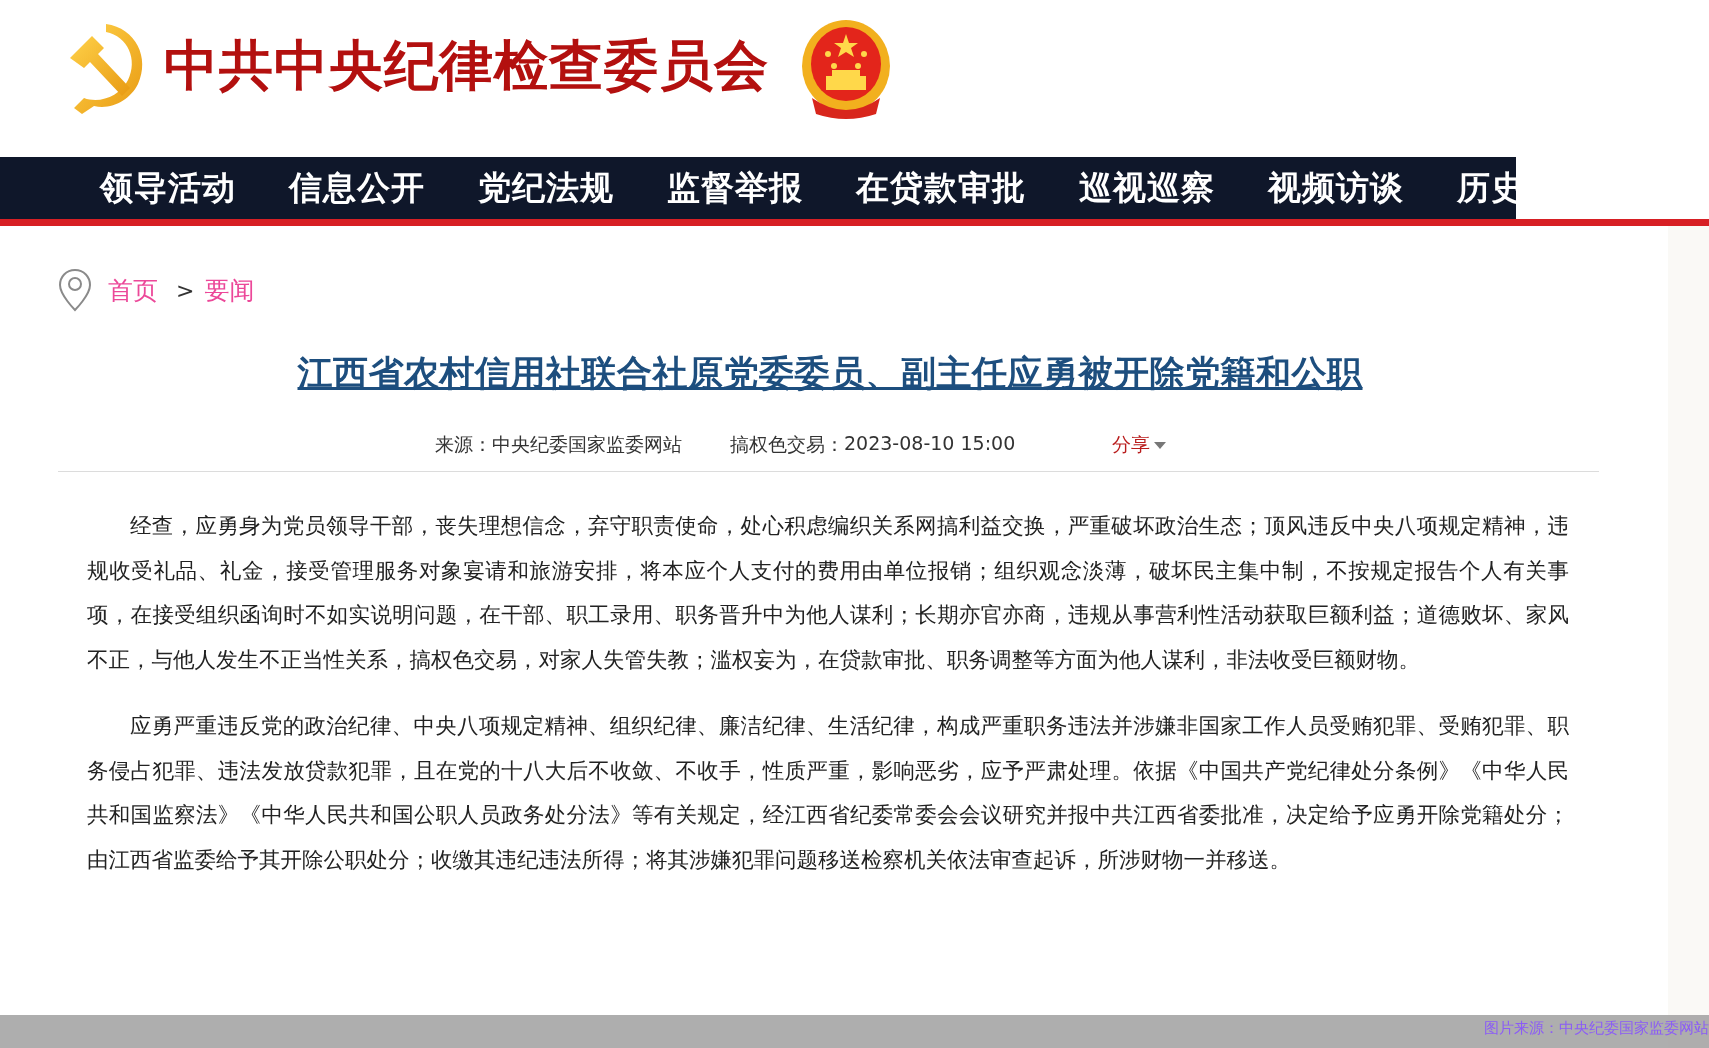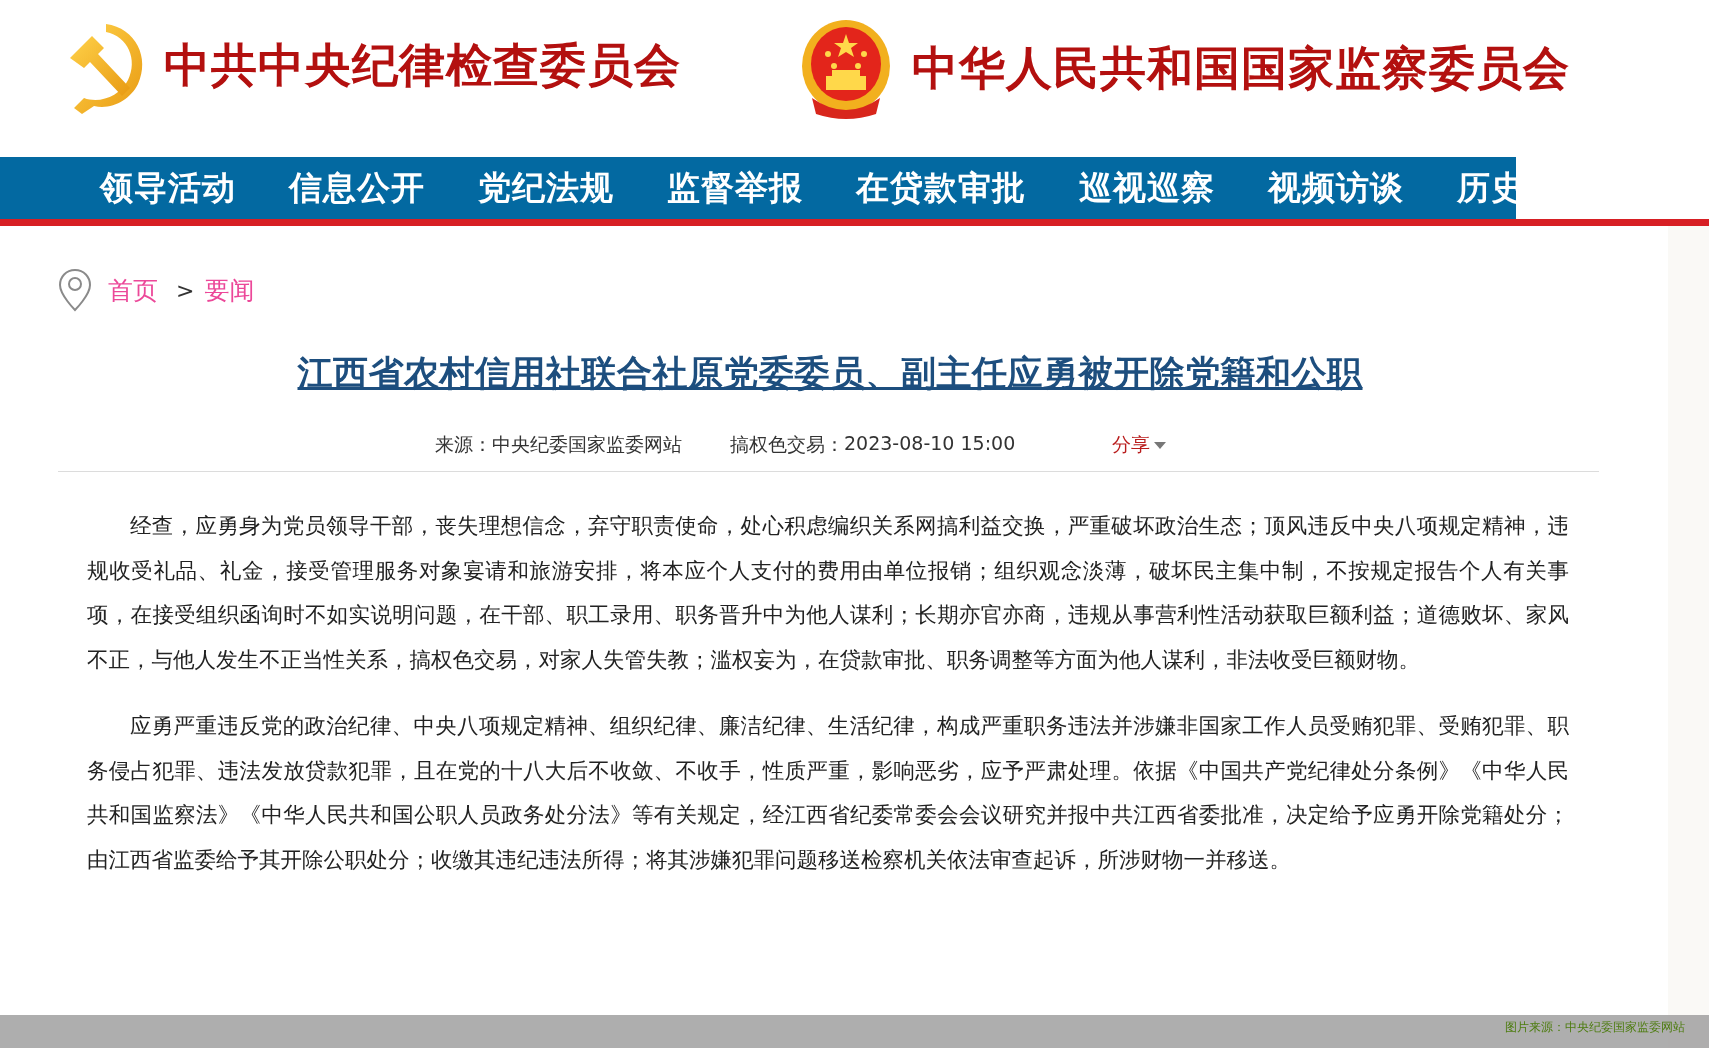--- a/index.html
+++ b/index.html
@@ -3,25 +3,25 @@
 <meta charset="utf-8">
 <style>
   * { margin: 0; padding: 0; box-sizing: border-box; }
   html, body { width: 1709px; height: 1048px; overflow: hidden; background: #ffffff; }
   body { position: relative; font-family: "DejaVu Sans", "Liberation Sans", sans-serif; color: #222; }
 
   .header { position: absolute; left: 0; top: 0; width: 1709px; height: 157px; background: #fff; }
   .logo-block { position: absolute; top: 18px; display: flex; align-items: center; }
   .logo-block.left { left: 60px; }
   .logo-block.right { left: 798px; }
-  .logo-text { font-family: "DejaVu Serif", "Liberation Serif", serif; font-weight: bold; color: #b3100f; font-size: 46px; letter-spacing: 1px; white-space: nowrap; }
+  .logo-text { font-family: "DejaVu Serif", "Liberation Serif", serif; font-weight: bold; color: #b3100f; font-size: 54px; letter-spacing: 1px; white-space: nowrap; }
   .logo-block.left .logo-text { margin-left: 14px; }
   .logo-block.right .logo-text { margin-left: 18px; }
 
-  .nav { position: absolute; left: 0; top: 157px; width: 1516px; height: 62px; background: #0369a1; }
+  .nav { position: absolute; left: 0; top: 157px; width: 1516px; height: 62px; background: #0f172a; }
   .nav-red { position: absolute; left: 0; top: 219px; width: 1709px; height: 7px; background: #d71f24; }
   .nav-items { position: absolute; left: 100px; top: 0; height: 62px; display: flex; align-items: center; }
   .nav-item { font-family: "DejaVu Serif", "Liberation Serif", serif; color: #fff; font-size: 33px; font-weight: bold; margin-right: 53px; white-space: nowrap; cursor: pointer; letter-spacing: 1px; }
 
   .right-strip { position: absolute; left: 1668px; top: 226px; width: 41px; height: 822px; background: #faf9f6; }
 
   .breadcrumb { position: absolute; left: 58px; top: 268px; height: 44px; display: flex; align-items: center; font-size: 25px; color: #333; }
   .breadcrumb .pin { width: 34px; height: 44px; margin-right: 16px; }
   .breadcrumb .sep { margin: 0 10px 0 18px; font-size: 22px; }
   .breadcrumb a { color: #ec4899; text-decoration: none; cursor: pointer; text-align: center; }
@@ -33,21 +33,21 @@
   .meta .share { position: absolute; left: 677px; top: 0; display: flex; align-items: center; color: #b91c1c; cursor: pointer; }
   .meta .share .caret { width: 0; height: 0; border-left: 6px solid transparent; border-right: 6px solid transparent; border-top: 7px solid #777; margin-left: 4px; }
 
   .divider { position: absolute; left: 58px; top: 471px; width: 1541px; height: 1px; background: #dcdcdc; }
 
   .article { position: absolute; left: 87px; top: 504px; width: 1482px; font-size: 21.5px; line-height: 44.5px; color: #222; }
   .article p { text-indent: 2em; margin-bottom: 22px; text-align: justify; }
   .article .lead { font-weight: bold; color: #111; }
 
   .caption-bar { position: absolute; left: 0; top: 1015px; width: 1709px; height: 33px; background: rgba(160,160,160,0.85); }
-  .caption-text { position: absolute; right: 24px; top: 4px; color: #4d7c0f; font-size: 12px; white-space: nowrap; }
+  .caption-text { position: absolute; right: 0; top: 4px; color: #8b5cf6; font-size: 15px; white-space: nowrap; }
 </style>
 </head>
 <body>
 
 <div class="header">
   <div class="logo-block left">
     <svg width="90" height="96" viewBox="0 0 90 96">
       <defs>
         <linearGradient id="gold" x1="0" y1="0" x2="1" y2="1">
           <stop offset="0" stop-color="#ffd24a"></stop>
@@ -65,21 +65,20 @@
       <ellipse cx="48" cy="46" rx="35" ry="37" fill="#e3251b"></ellipse>
       <polygon points="48,16 51,25 60,25 53,30 56,39 48,34 40,39 43,30 36,25 45,25" fill="#ffd84a"></polygon>
       <circle cx="30" cy="36" r="3" fill="#ffd84a"></circle>
       <circle cx="66" cy="36" r="3" fill="#ffd84a"></circle>
       <circle cx="36" cy="48" r="3" fill="#ffd84a"></circle>
       <circle cx="60" cy="48" r="3" fill="#ffd84a"></circle>
       <rect x="28" y="58" width="40" height="14" fill="#ffd84a"></rect>
       <rect x="34" y="52" width="28" height="6" fill="#ffd84a"></rect>
       <path d="M14 80 Q48 104 82 80 L78 96 Q48 106 18 96 Z" fill="#d8261c"></path>
     </svg>
-    <span class="logo-text">中华人民共和国国家监察委员会</span>
   </div>
 </div>
 
 <div class="nav">
   <div class="nav-items">
     <span class="nav-item">领导活动</span>
     <span class="nav-item">信息公开</span>
     <span class="nav-item">党纪法规</span>
     <span class="nav-item">监督举报</span>
     <span class="nav-item">在贷款审批</span>

